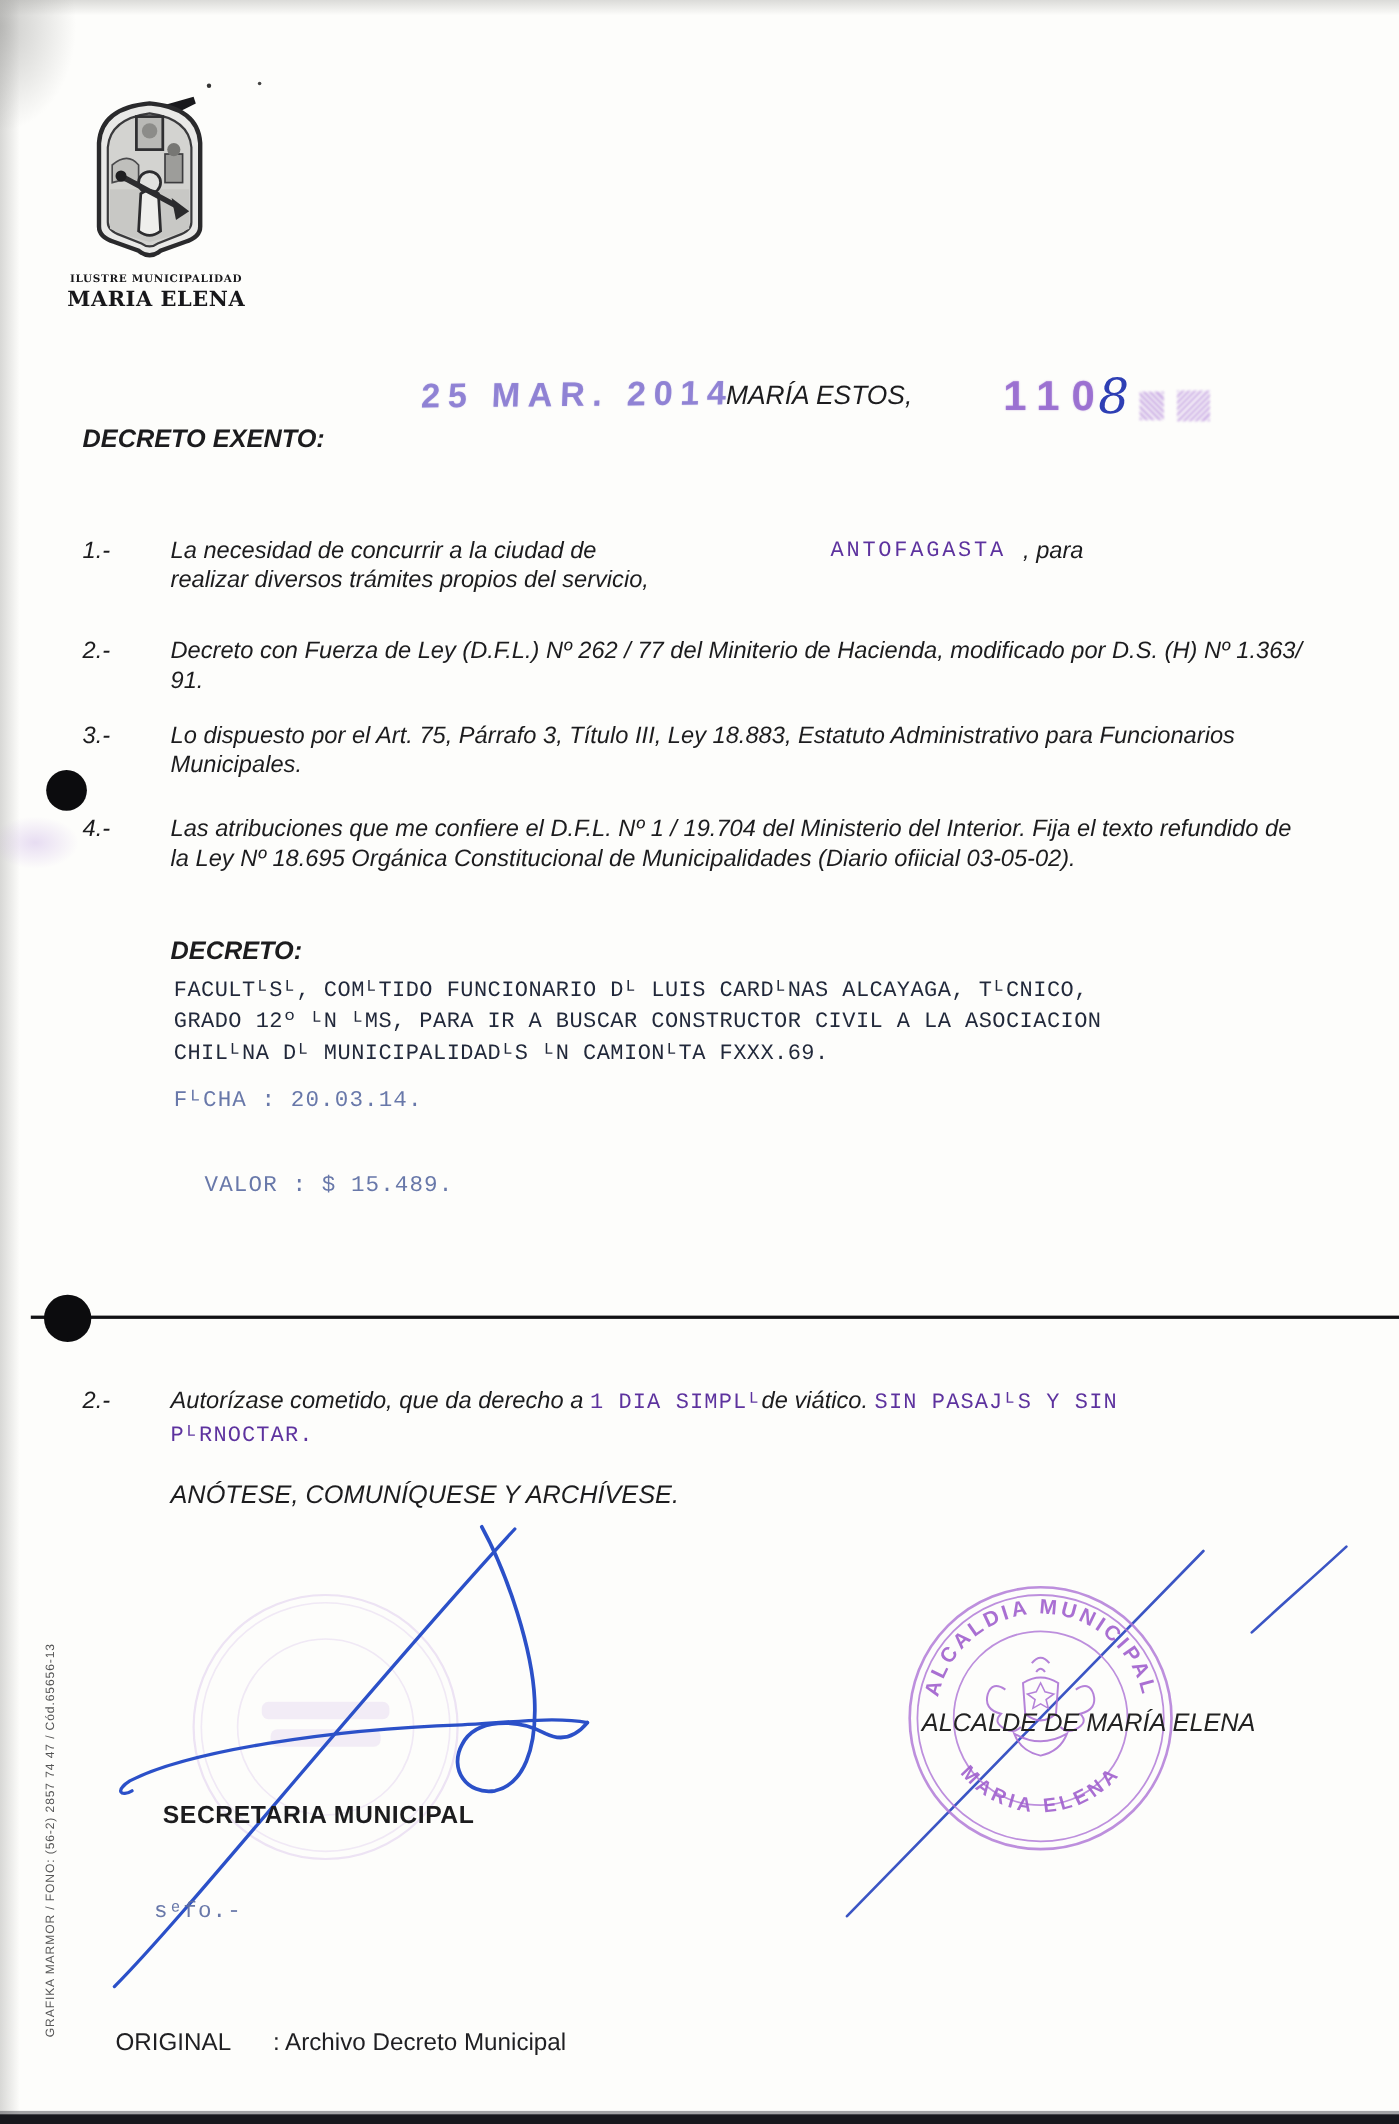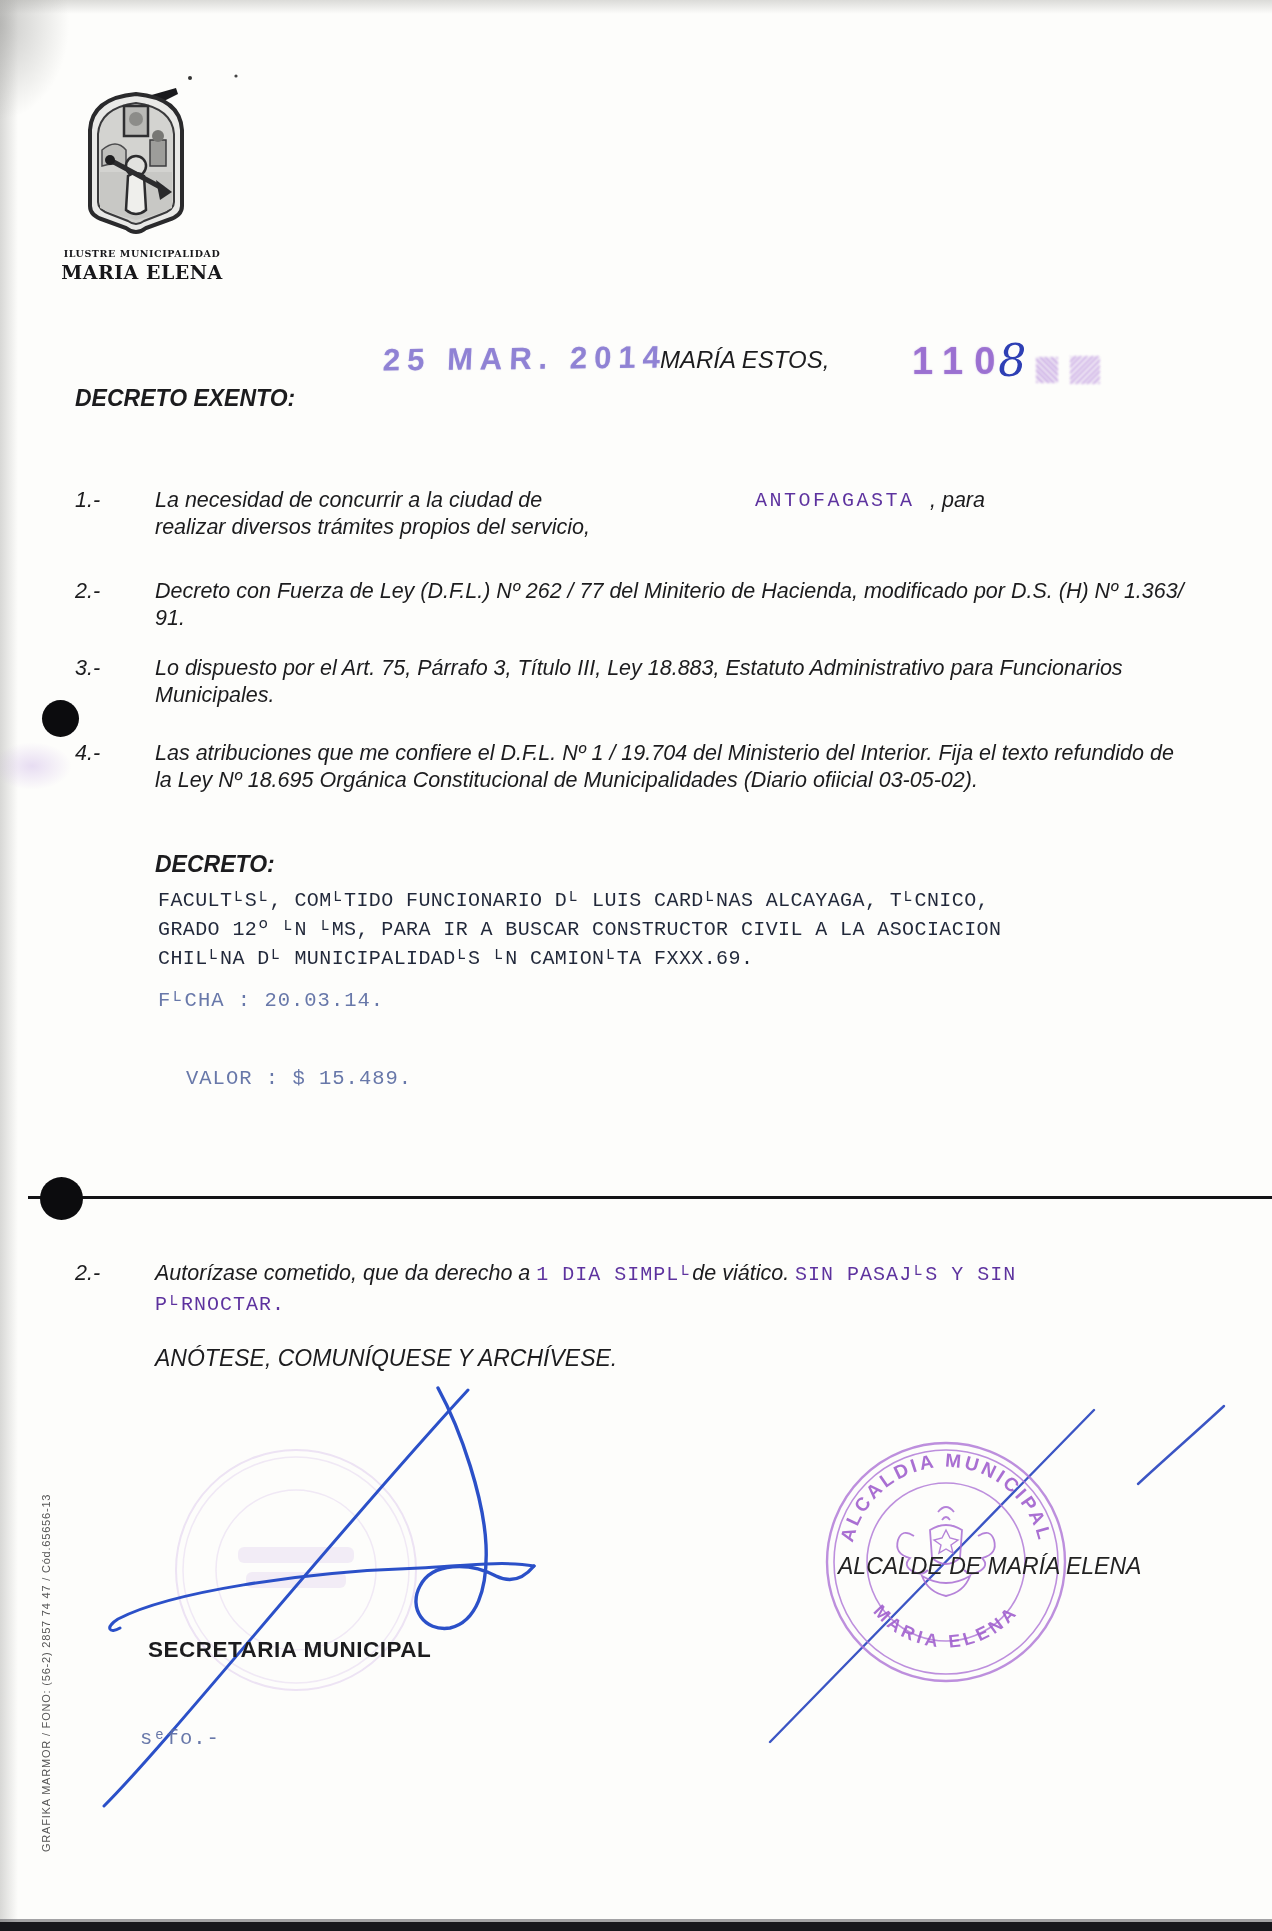--- a/index.html
+++ b/index.html
@@ -233,17 +233,20 @@
       <path d="M160,104 Q172,96 176,108 Q180,122 164,126 Q172,134 160,140 Q152,144 146,138"></path>
       <path d="M104,144 Q128,158 152,144 Q146,160 128,164 Q110,160 104,144 Z"></path>
       <path d="M124,106 L128,98 L132,106 L140,108 L133,113 L135,121 L128,117 L121,121 L123,113 L116,108 Z" stroke-width="1.4"></path>
     </g>
   </svg>
 
   <div class="mayor-title">ALCALDE DE MARÍA ELENA</div>
   <div class="secretary-title">SECRETARIA MUNICIPAL</div>
   <div class="initials mono-line">sᵉfo.-</div>
 
+  <div class="footer-line">
+    <span class="lbl">ORIGINAL</span><span>: Archivo Decreto Municipal</span>
+  </div>
 
   <div class="side-note">GRAFIKA MARMOR  / FONO: (56-2) 2857 74 47 / Cód.65656-13</div>
 
   <div class="bottom-bar"></div>
 </div>
 
 </body></html>

